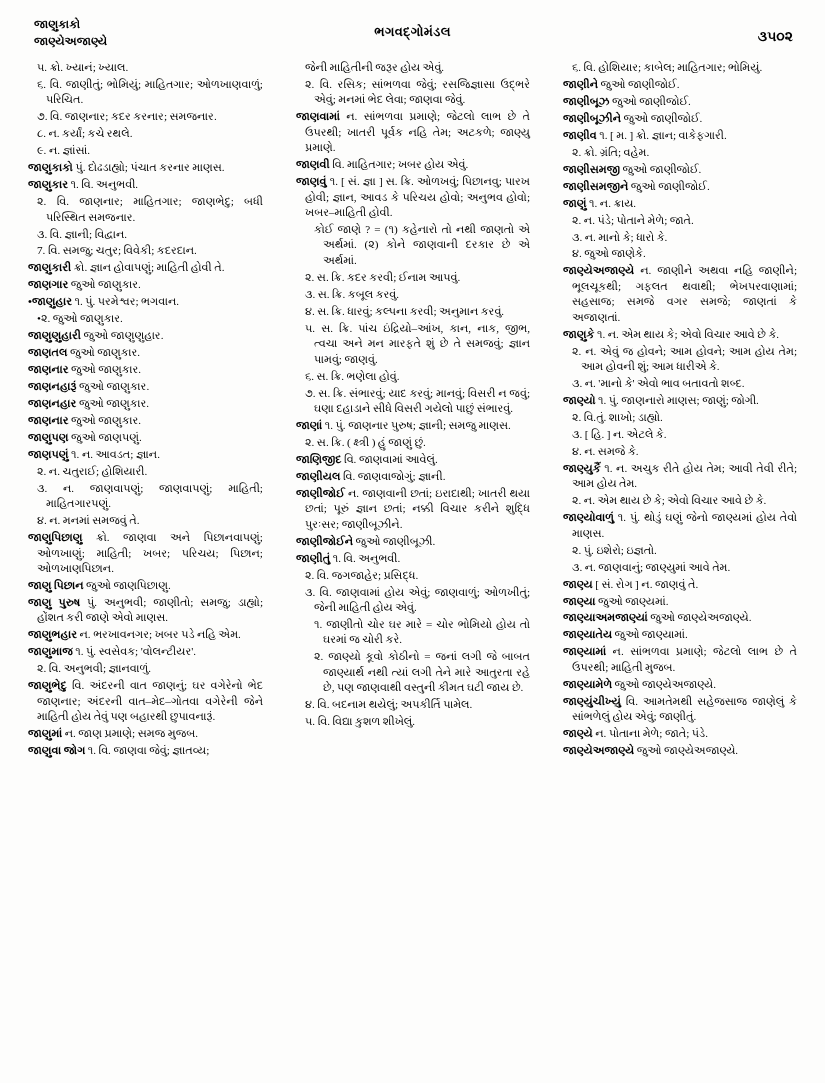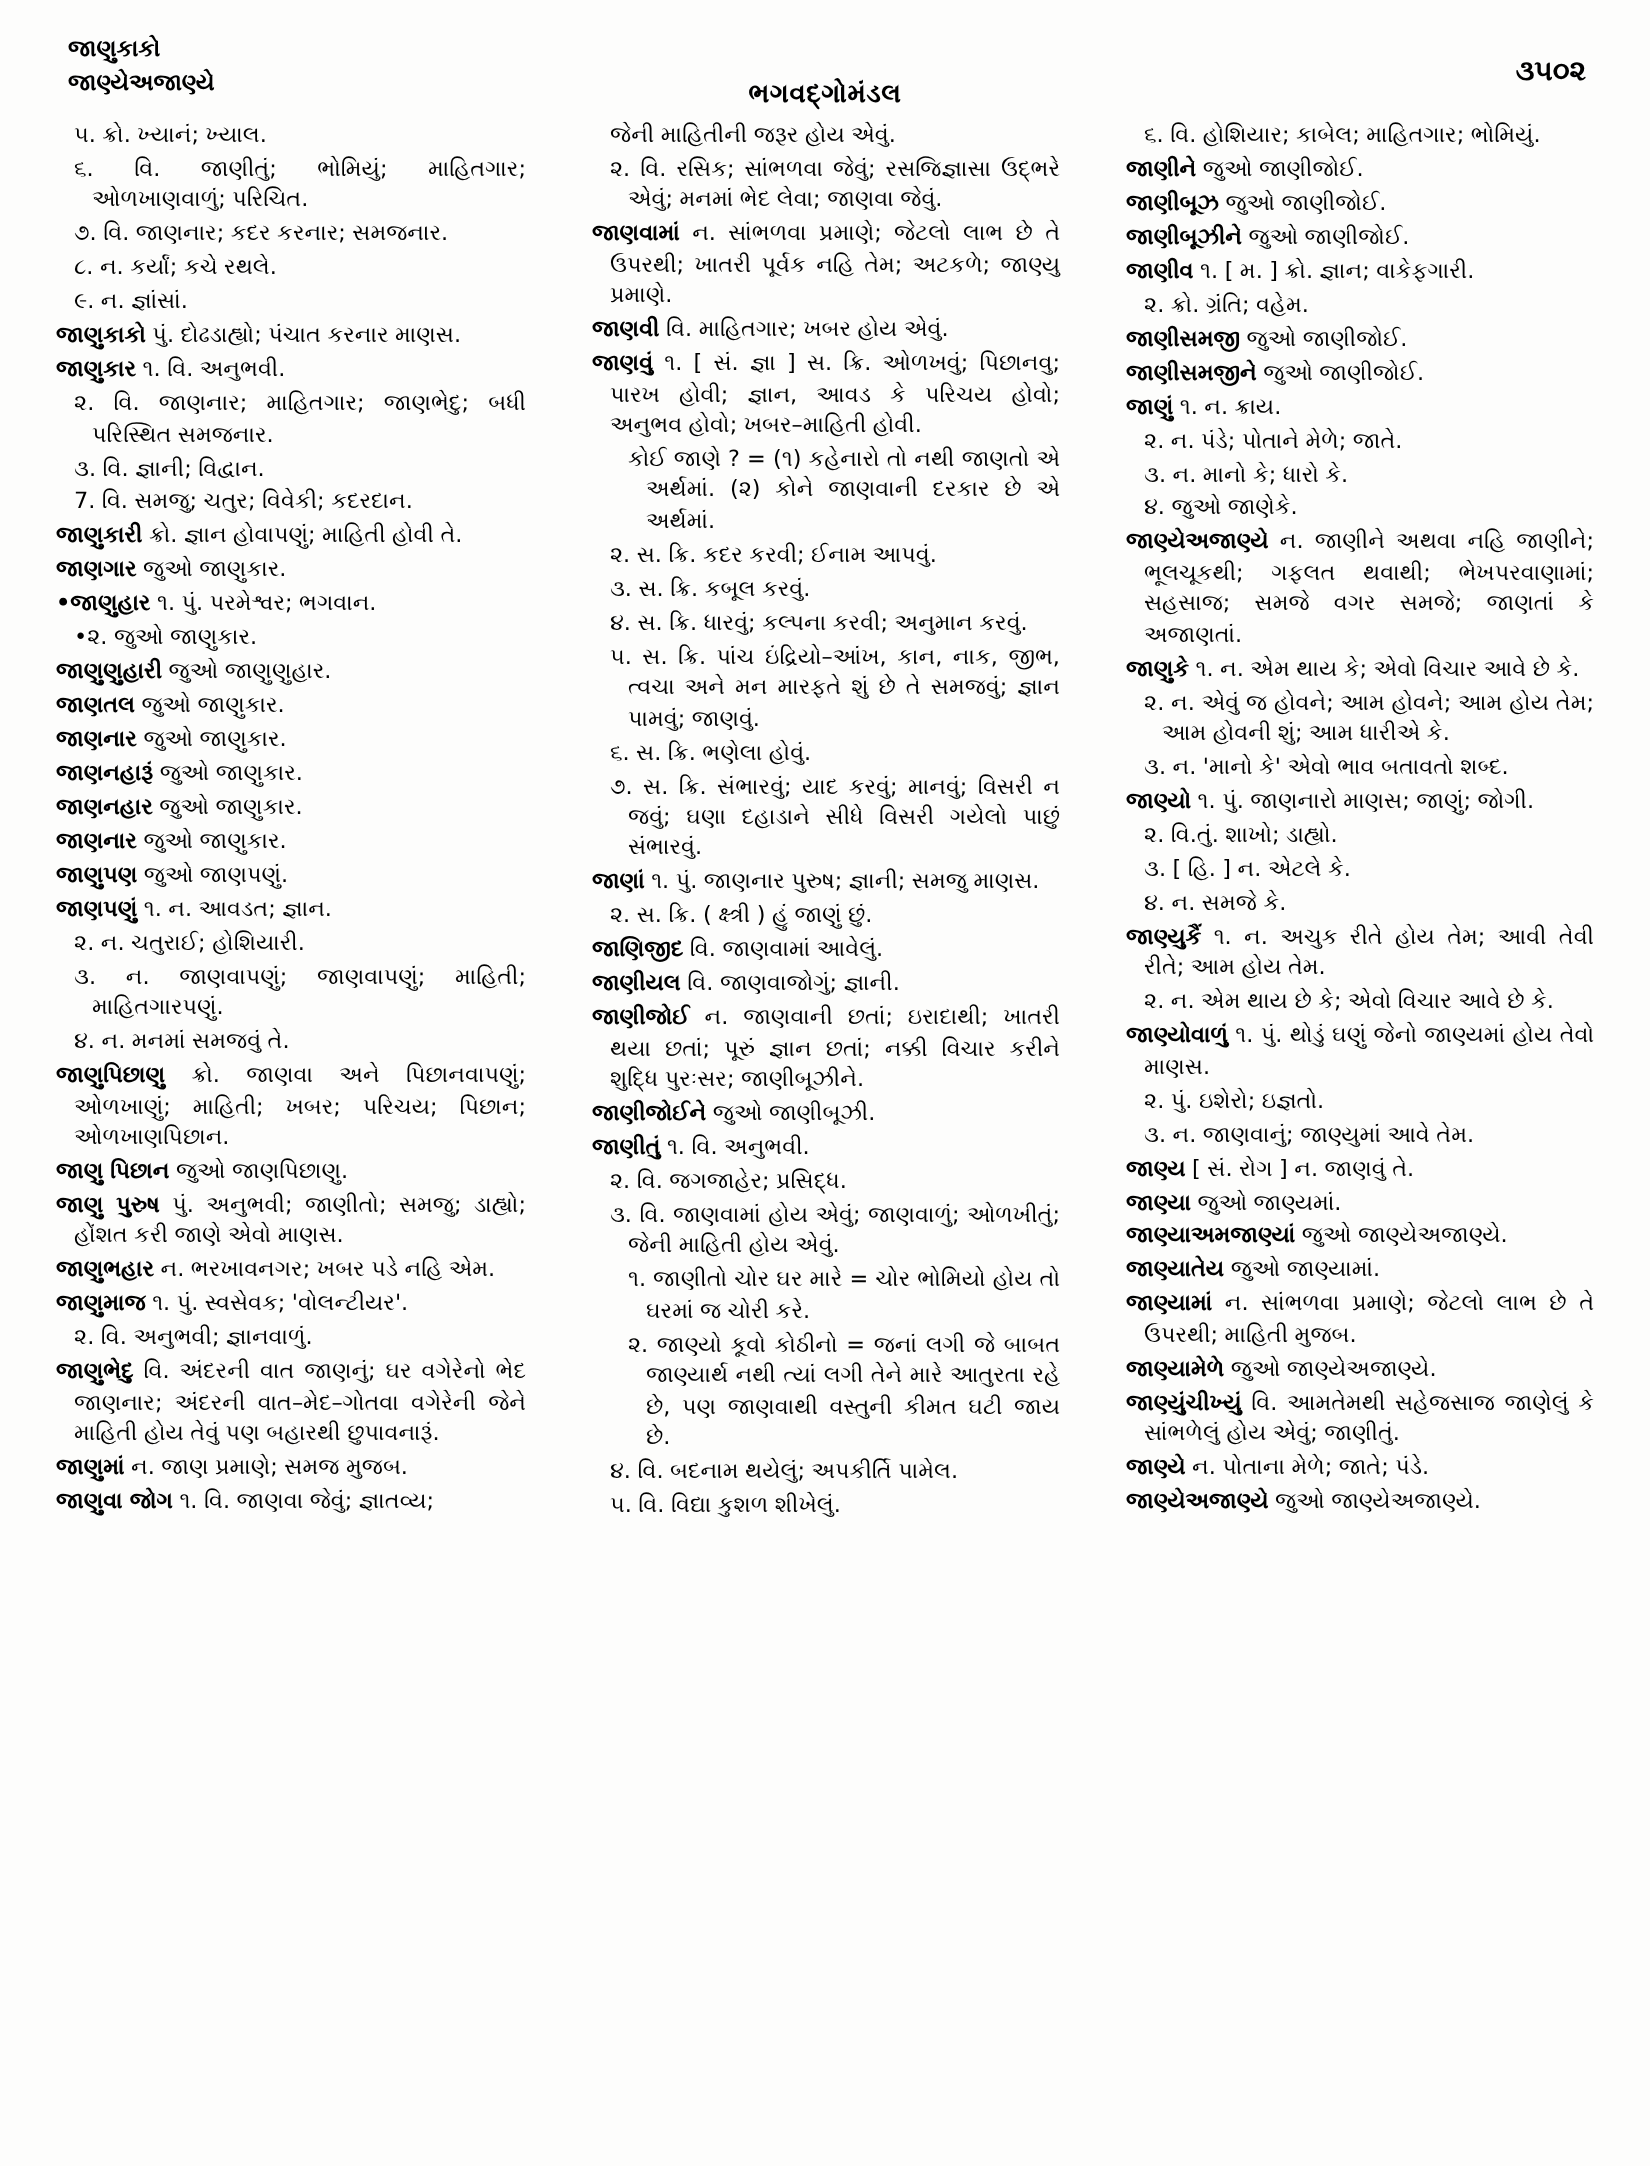--- a/index.html
+++ b/index.html
@@ -32,38 +32,39 @@
     left: 16px;
     top: 0;
     font-size: 11.5px;
     font-weight: bold;
     line-height: 1.45;
   }
   .rh-center {
     position: absolute;
     left: 0;
     right: 0;
-    top: 24px;
+    top: 8px;
     text-align: center;
     font-size: 13px;
     font-weight: bold;
     letter-spacing: 0.3px;
   }
   .rh-right {
     position: absolute;
     right: 14px;
     top: 12px;
     font-size: 14px;
     font-weight: bold;
   }
   
   .cols {
     display: flex;
     gap: 12px;
     height: 1000px;
+    font-family: Liberation Serif, serif;
   }
   .col {
     position: relative;
     box-sizing: border-box;
     padding: 0 10px;
     width: 33.333%;
   }
   .col + .col {
     border-left: 1px solid transparent;
   }

